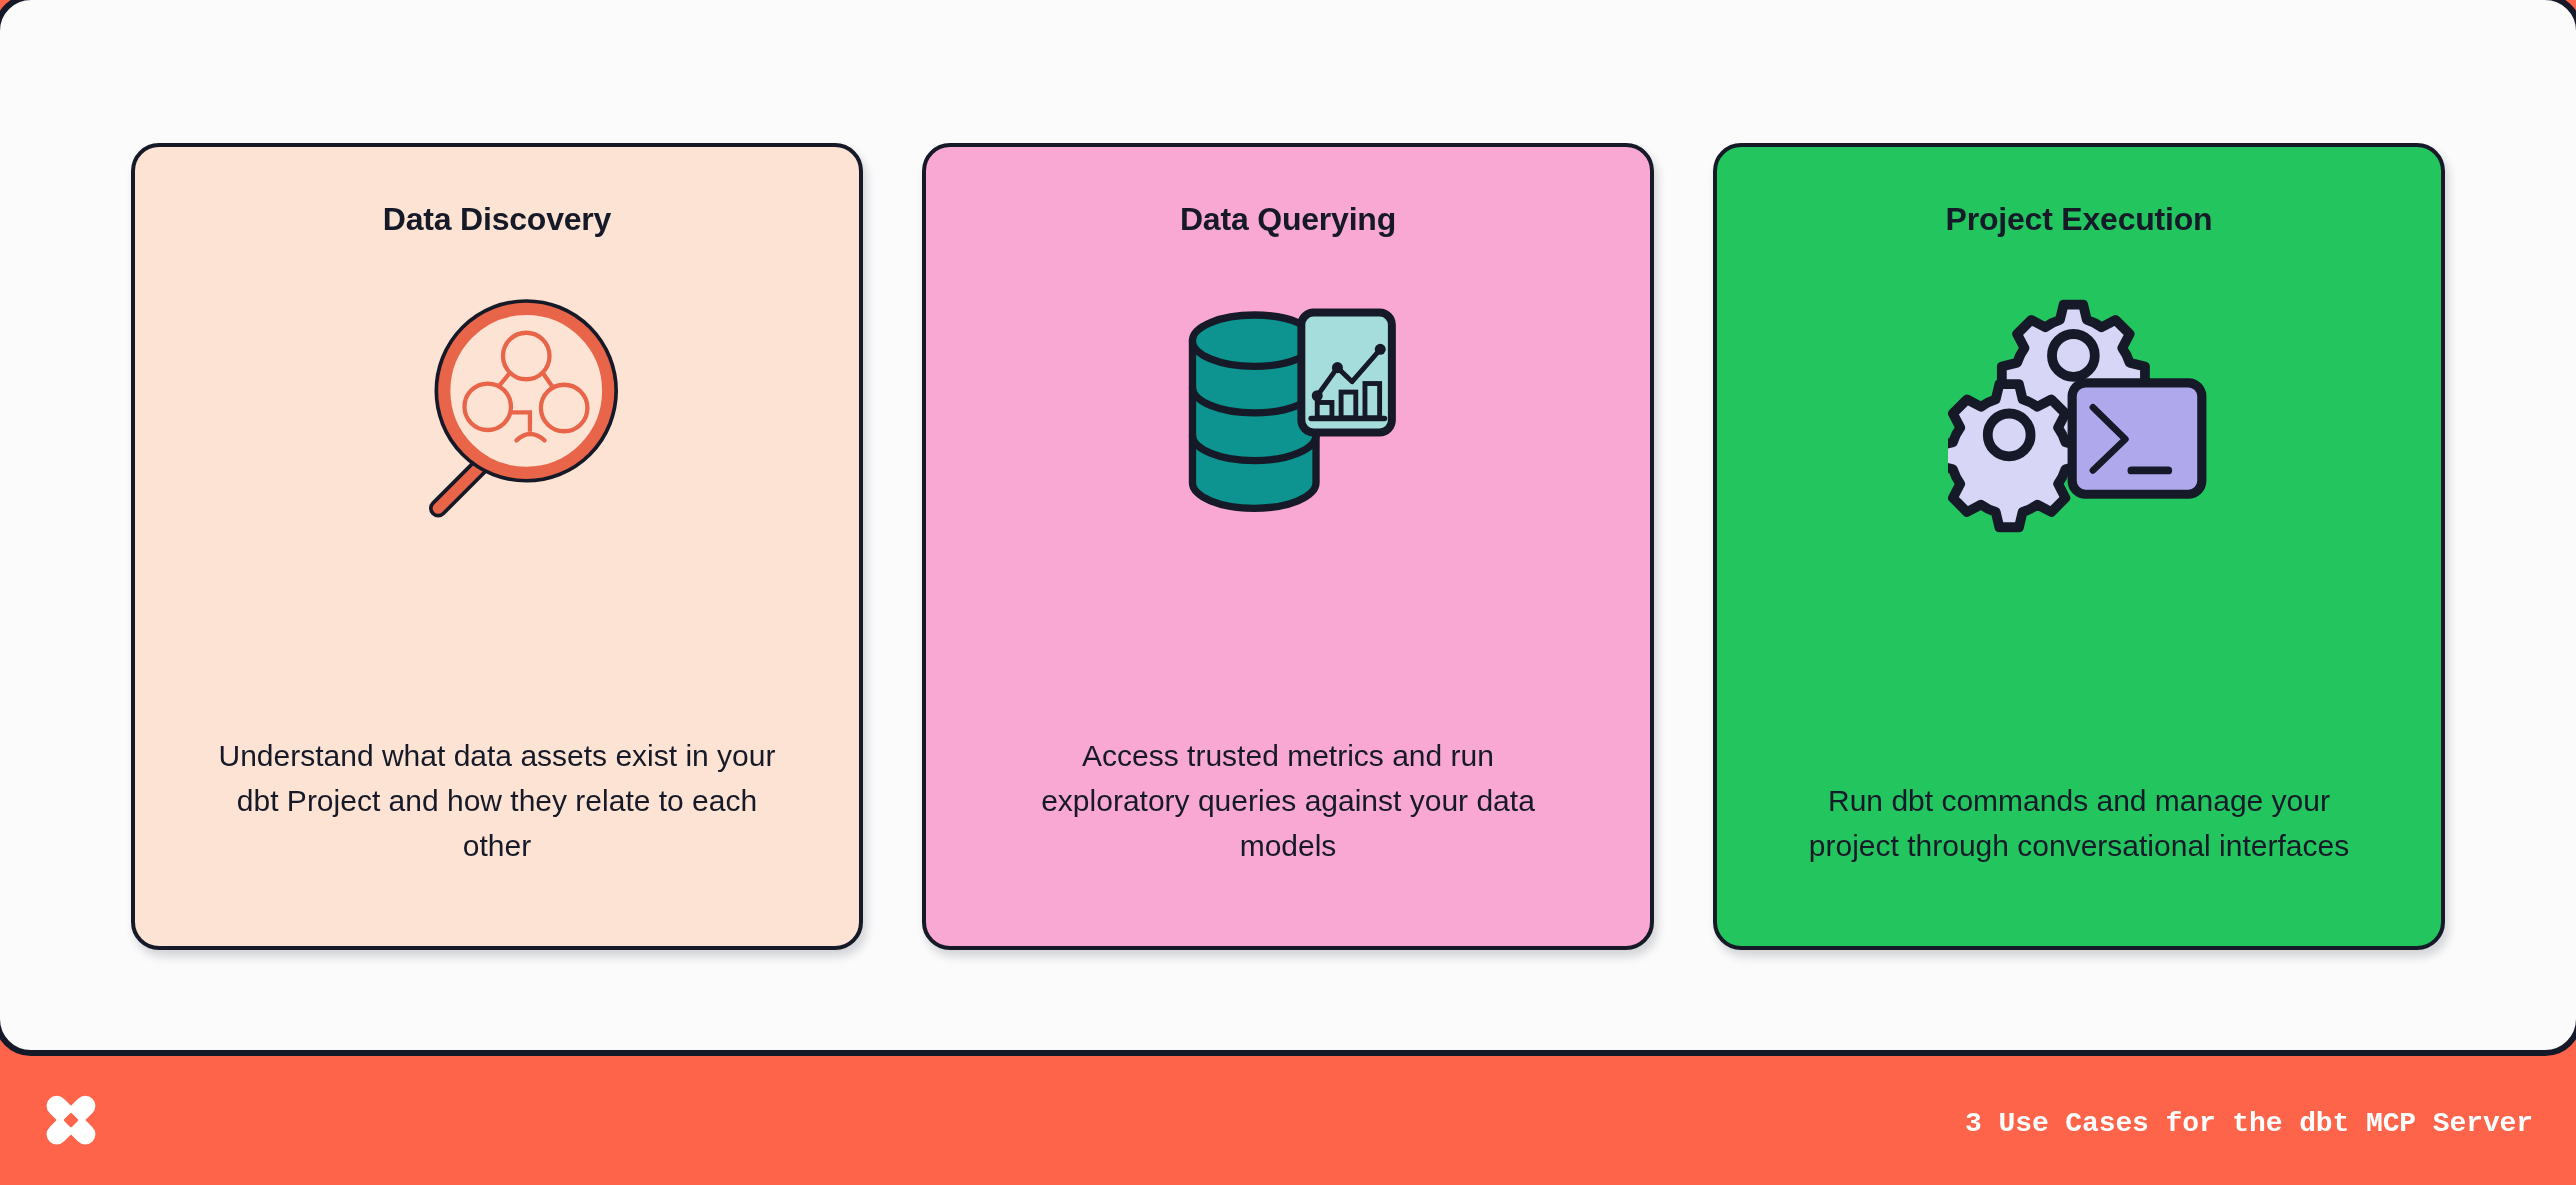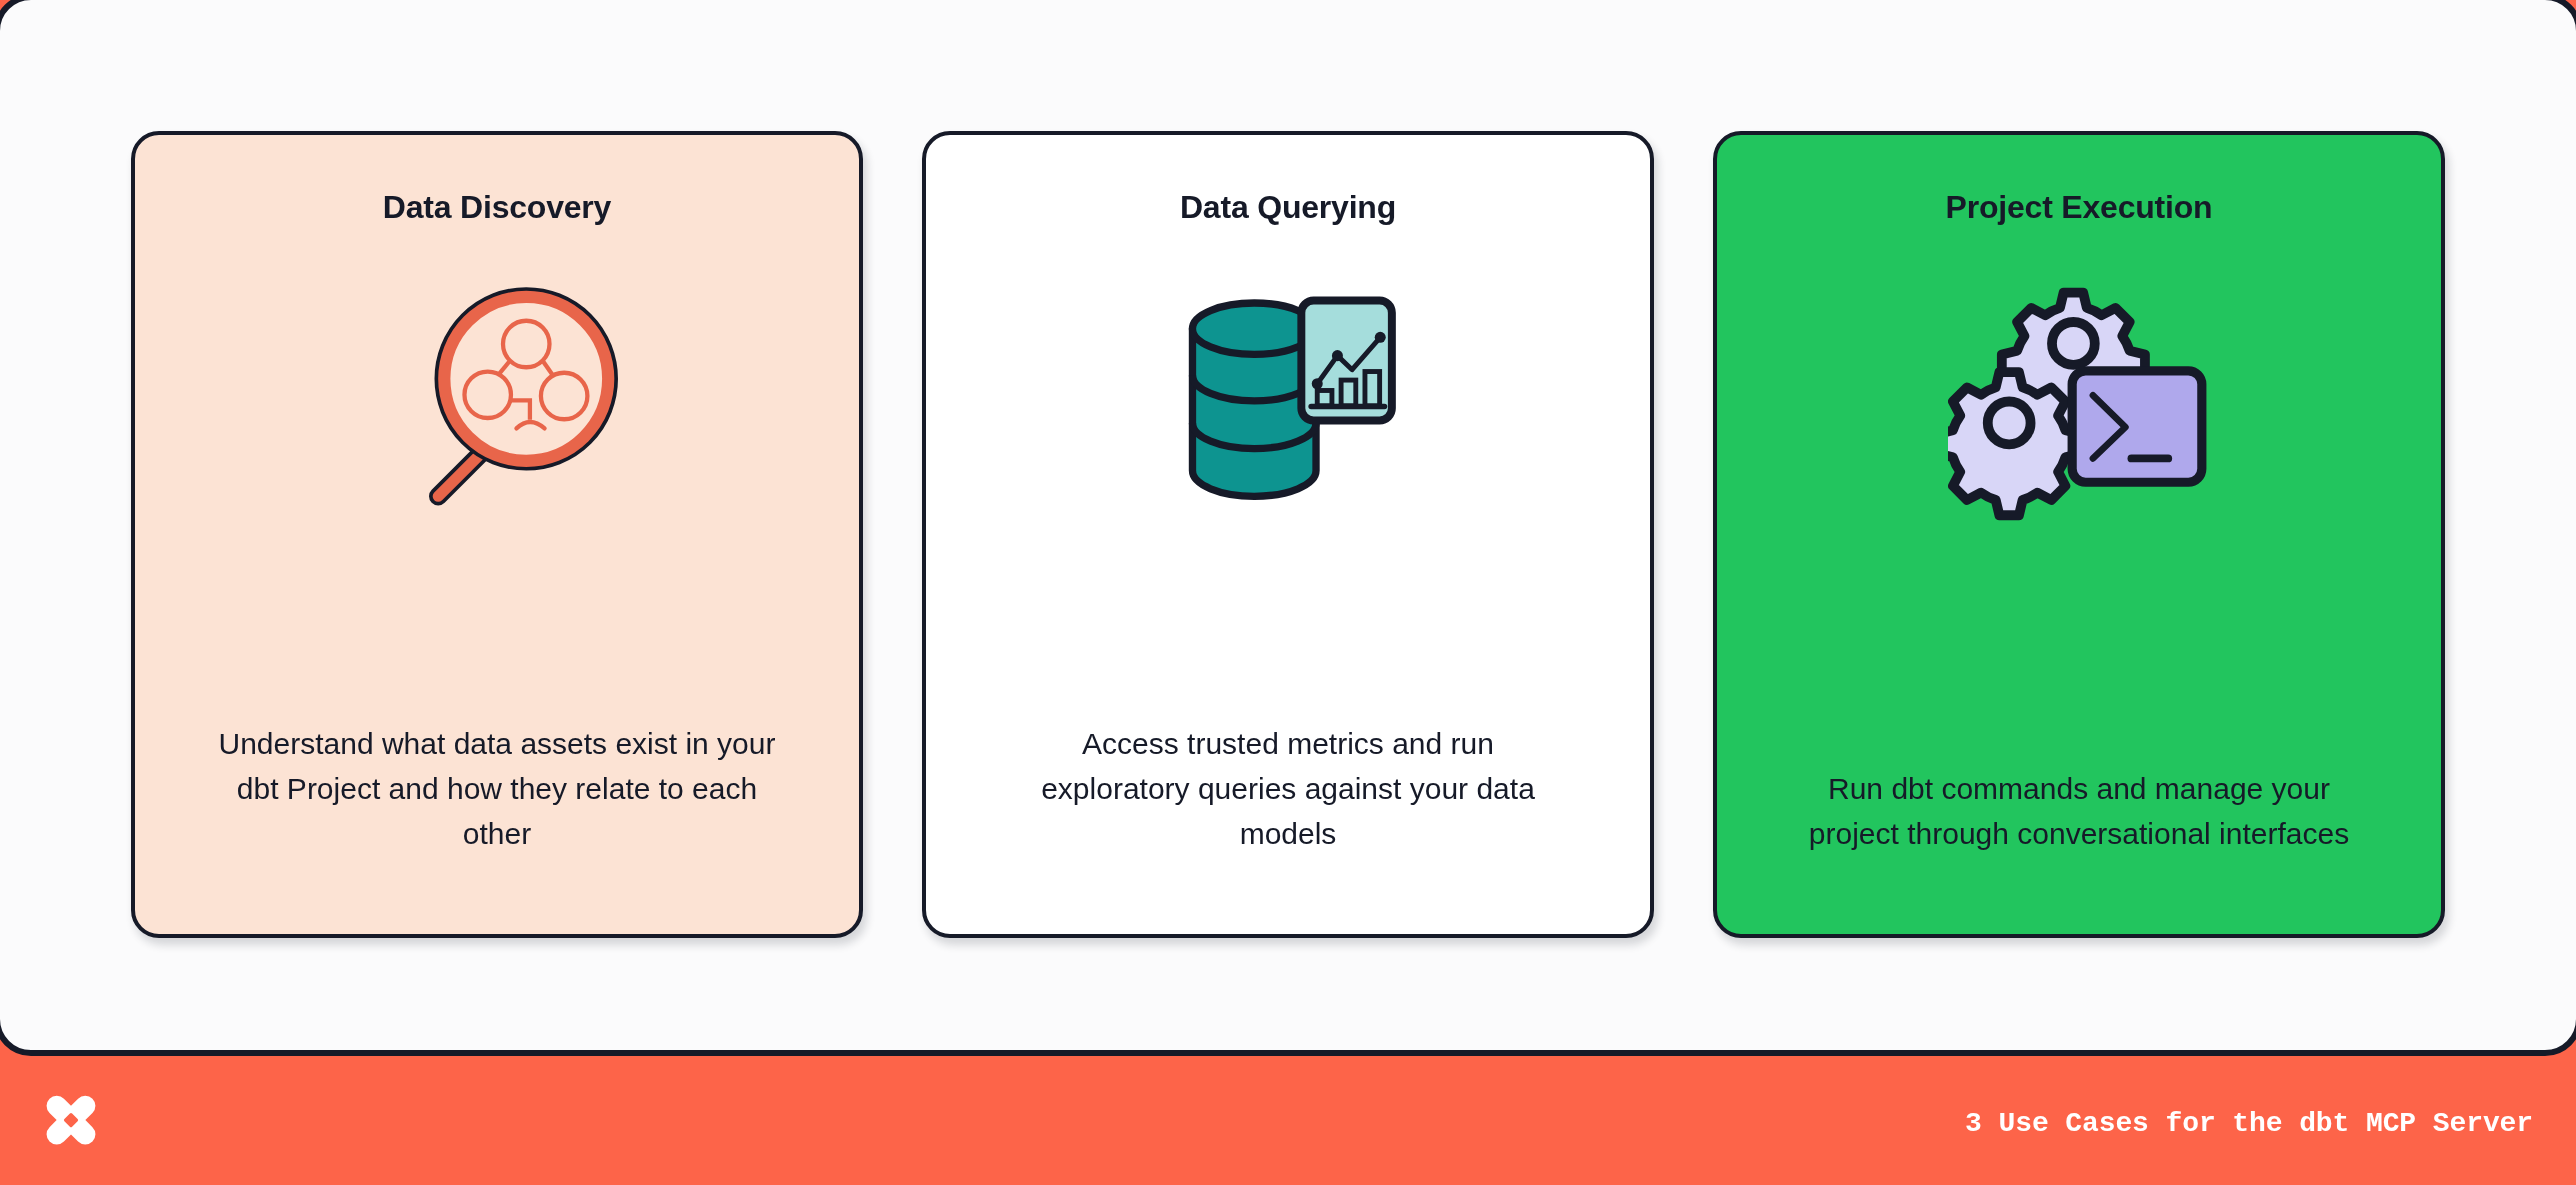--- a/index.html
+++ b/index.html
@@ -28,21 +28,21 @@
     height:1062px;
     background:#FBFBFC;
     border:6.7px solid #161A28;
     border-radius:37px;
     box-sizing:border-box;
   }
 
   
   #cards{
     position:absolute;
-    left:0;top:0;
+    left:0;top:12px;
     width:2576px;height:1062px;
     display:flex;
     align-items:center;
     justify-content:center;
     gap:59px;
     padding-top:6.1px;
     box-sizing:border-box;
   }
 
   .card{
@@ -51,21 +51,21 @@
     border:4.3px solid #161A28;
     border-radius:28px;
     box-sizing:border-box;
     display:flex;
     flex-direction:column;
     align-items:center;
     box-shadow:3.7px 6.1px 8.6px rgba(20,24,40,0.16);
     position:relative;
   }
   .card.peach    {background:#FCE3D4;}
-  .card.mint     {background:#ffffff;}
+  .card.mint     {background:#f9a8d4;}
   .card.lavender {background:#22c55e;}
 
   .card-title{
     margin-top:56px;
     font-size:32px;
     font-weight:bold;
     color:#161A28;
     letter-spacing:-0.2px;
     line-height:1;
     text-align:center;

